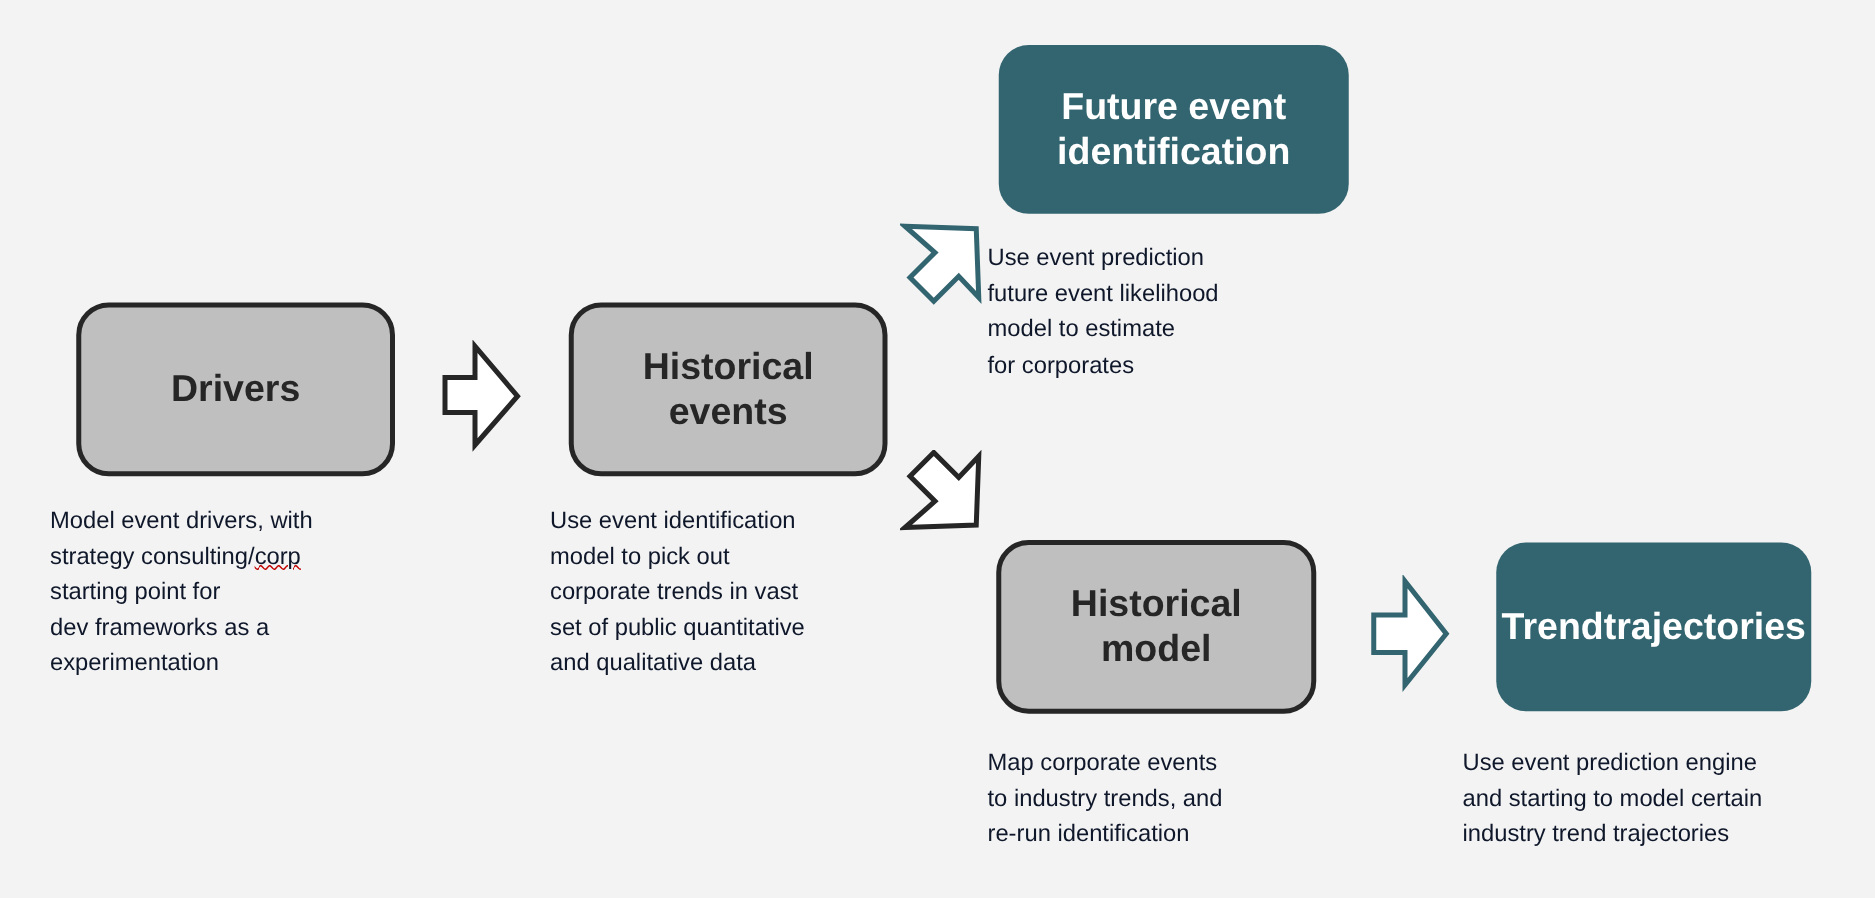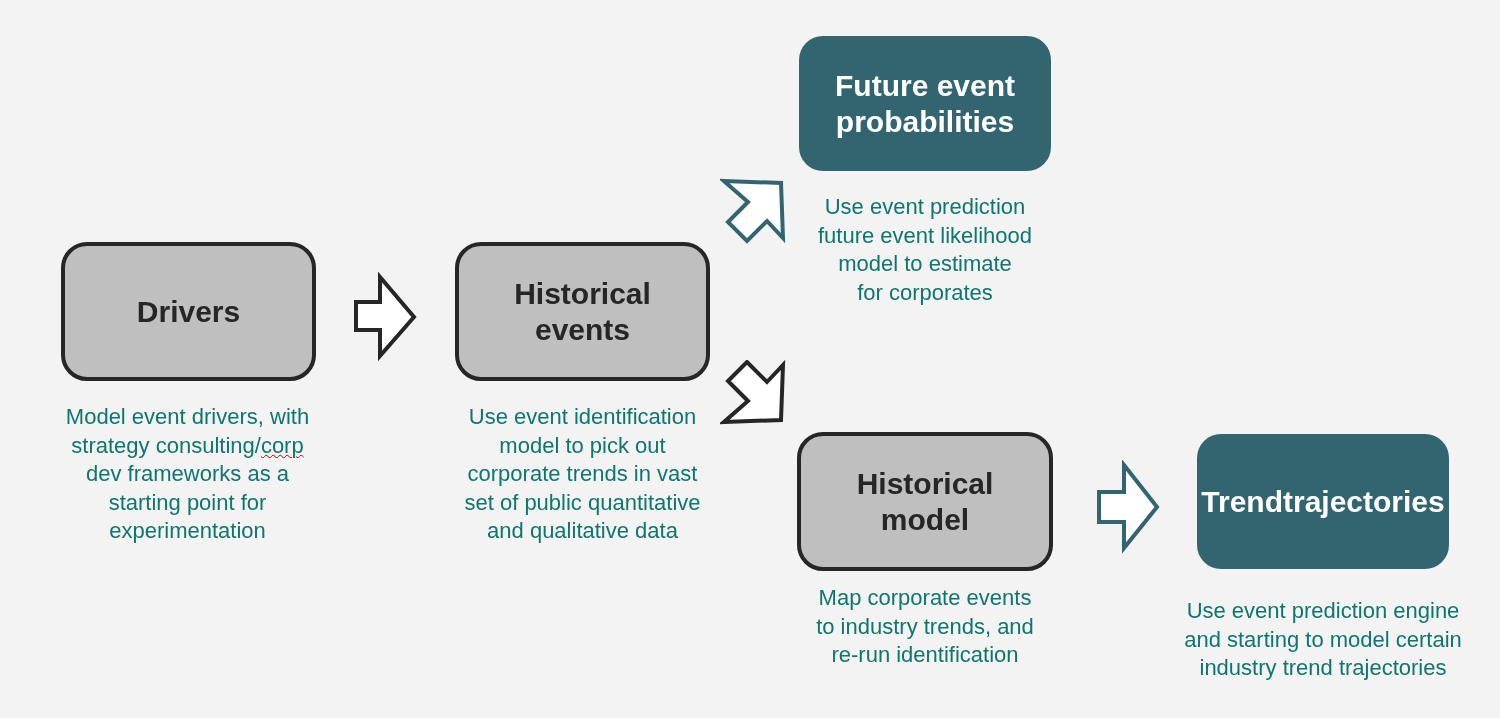--- a/index.html
+++ b/index.html
@@ -2,35 +2,35 @@
 <html><head>
 <meta charset="utf-8">
 <style>
   html, body { margin:0; padding:0; }
   body { width:1500px; height:718px; background:#f3f3f3; position:relative; overflow:hidden;
          font-family:"Liberation Sans", "DejaVu Sans", sans-serif; }
   .node { position:absolute; box-sizing:border-box; display:flex; align-items:center; justify-content:center;
           text-align:center; font-weight:bold; font-size:30px; line-height:36px; }
   .gray { background:#bfbfbf; border:4px solid #262626; border-radius:26px; color:#262626; }
   .teal { background:#336570; border-radius:24px; color:#ffffff; }
-  .desc { position:absolute; text-align:center; font-size:22px; line-height:28.5px; color:#0f766e; }
+  .desc { position:absolute; font-size:19px; line-height:28.5px; color:#0f172a; }
   .arrow { position:absolute; }
   .squiggle { text-decoration:underline wavy #c00000; text-decoration-thickness:1px; }
 </style>
 </head>
 <body>
 
 <div class="node gray" style="left:61px;top:242px;width:255px;height:139px;">
   <span>Drivers</span>
 </div>
 <div class="desc" style="left:40px;top:403px;width:295px;">
   <div>Model event drivers, with</div>
   <div><span>strategy consulting/</span><span class="squiggle">corp</span></div>
+  <div>starting point for</div>
   <div>dev frameworks as a</div>
-  <div>starting point for</div>
   <div>experimentation</div>
 </div>
 
 <svg class="arrow" style="left:352px;top:272px;" width="70" height="90" viewBox="0 0 70 90">
   <polygon points="4,30 28,30 28,5 62,45 28,84 28,58 4,58" fill="#ffffff" stroke="#262626" stroke-width="4" stroke-linejoin="miter"></polygon>
 </svg>
 
 <div class="node gray" style="left:455px;top:242px;width:255px;height:139px;flex-direction:column;">
   <div>Historical</div>
   <div>events</div>
@@ -44,36 +44,36 @@
 </div>
 
 <svg class="arrow" style="left:720px;top:175px;" width="70" height="70" viewBox="0 0 70 70">
   <polygon points="4,6 61,8 63,63 47,46 27,66 8,47 28,27" fill="#ffffff" stroke="#336570" stroke-width="4" stroke-linejoin="miter"></polygon>
 </svg>
 
 <svg class="arrow" style="left:720px;top:360px;" width="70" height="70" viewBox="0 0 70 70">
   <polygon points="4,62 61,60 63,5 47,22 27,2 8,21 28,41" fill="#ffffff" stroke="#262626" stroke-width="4" stroke-linejoin="miter" transform="translate(0,0) scale(1,1)"></polygon>
 </svg>
 
-<div class="node teal" style="left:799px;top:36px;width:252px;height:135px;flex-direction:column;">
+<div class="node teal" style="left:799px;top:36px;width:280px;height:135px;flex-direction:column;">
   <div>Future event</div>
-  <div>probabilities</div>
+  <div>identification</div>
 </div>
 <div class="desc" style="left:790px;top:193px;width:270px;">
   <div>Use event prediction</div>
   <div>future event likelihood</div>
   <div>model to estimate</div>
   <div>for corporates</div>
 </div>
 
 <div class="node gray" style="left:797px;top:432px;width:256px;height:139px;flex-direction:column;">
   <div>Historical</div>
   <div>model</div>
 </div>
-<div class="desc" style="left:790px;top:584px;width:270px;">
+<div class="desc" style="left:790px;top:597px;width:270px;">
   <div>Map corporate events</div>
   <div>to industry trends, and</div>
   <div>re-run identification</div>
 </div>
 
 <svg class="arrow" style="left:1095px;top:460px;" width="70" height="95" viewBox="0 0 70 95">
   <polygon points="4,32 29,32 29,5 62,47 29,88 29,62 4,62" fill="#ffffff" stroke="#336570" stroke-width="4" stroke-linejoin="miter"></polygon>
 </svg>
 
 <div class="node teal" style="left:1197px;top:434px;width:252px;height:135px;flex-direction:row;">

